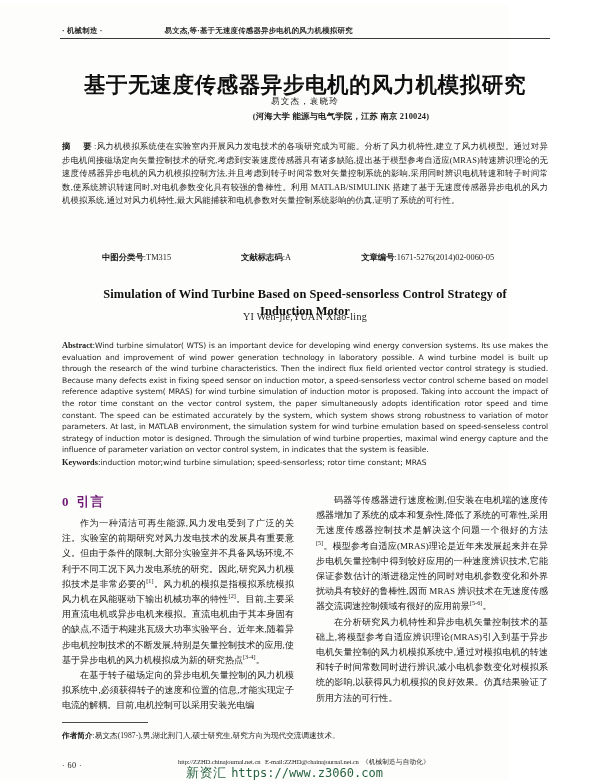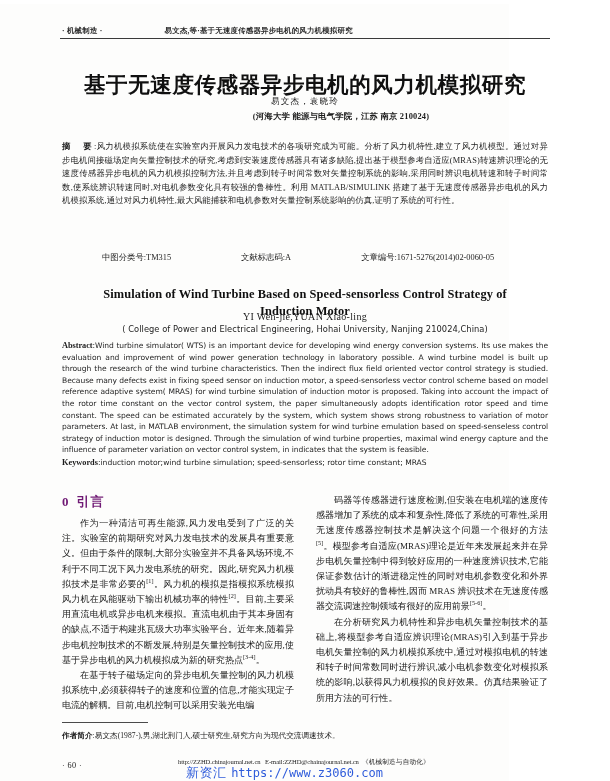--- a/index.html
+++ b/index.html
@@ -115,21 +115,21 @@
   .cn-kw .lbl { font-weight: bold; }
   .cn-class {
     position: absolute;
     left: 62px; top: 247px;
     width: 486px;
     font-size: 8.35px;
     line-height: 13.6px;
     color: #1d1d1d;
     display: flex;
   }
-  .cn-class .lbl { font-weight: normal; padding-left: 40px; }
+  .cn-class .lbl { font-weight: bold; padding-left: 40px; }
   .cn-class .seg { margin-right: 30px; white-space: nowrap; }
 
   
   .title-en {
     position: absolute;
     left: 85px; top: 272px;
     width: 440px;
     text-align: center;
     font-size: 12.4px;
     font-weight: bold;
@@ -260,21 +260,21 @@
     letter-spacing: -0.1px;
     white-space: nowrap;
   }
   .footer-url .jname { letter-spacing: 0.2px; }
 
   
   .watermark {
     position: absolute;
     left: 186px; top: 760px;
     font-size: 13px;
-    color: #1d4ed8;
+    color: #14532d;
     opacity: 0.92;
     font-family: "DejaVu Serif", serif;
     letter-spacing: 0.5px;
     white-space: nowrap;
   }
   .watermark .wm-url {
     font-family: "DejaVu Sans Mono", monospace;
     font-size: 12px;
     letter-spacing: 0px;
   }
@@ -300,21 +300,20 @@
 
 
   <div class="cn-class">
     <span class="seg"><span class="lbl">中图分类号</span><span>:TM315</span></span>
     <span class="seg"><span class="lbl">文献标志码</span><span>:A</span></span>
     <span class="seg"><span class="lbl">文章编号</span><span>:1671-5276(2014)02-0060-05</span></span>
   </div>
 
   <h2 class="title-en">Simulation of Wind Turbine Based on Speed-sensorless Control Strategy of Induction Motor</h2>
   <div class="authors-en">YI Wen-jie,YUAN Xiao-ling</div>
-  <div class="affil-en">( College of Power and Electrical Engineering, Hohai University, Nanjing 210024,China)</div>
 
   <div class="en-abs">
     <span class="lbl">Abstract</span><span>:Wind turbine simulator( WTS) is an important device for developing wind energy conversion systems. Its use makes the evaluation and improvement of wind power generation technology in laboratory possible. A wind turbine model is built up through the research of the wind turbine characteristics. Then the indirect flux field oriented vector control strategy is studied. Because many defects exist in fixing speed sensor on induction motor, a speed-sensorless vector control scheme based on model reference adaptive system( MRAS) for wind turbine simulation of induction motor is proposed. Taking into account the impact of the rotor time constant on the vector control system, the paper simultaneously adopts identification rotor speed and time constant. The speed can be estimated accurately by the system, which system shows strong robustness to variation of motor parameters. At last, in MATLAB environment, the simulation system for wind turbine emulation based on speed-senseless control strategy of induction motor is designed. Through the simulation of wind turbine properties, maximal wind energy capture and the influence of parameter variation on vector control system, in indicates that the system is feasible.</span>
   </div>
 
   <div class="en-kw">
     <span class="lbl">Keywords</span><span>:induction motor;wind turbine simulation; speed-sensorless; rotor time constant; MRAS</span>
   </div>
 
   <div class="col col-left">

